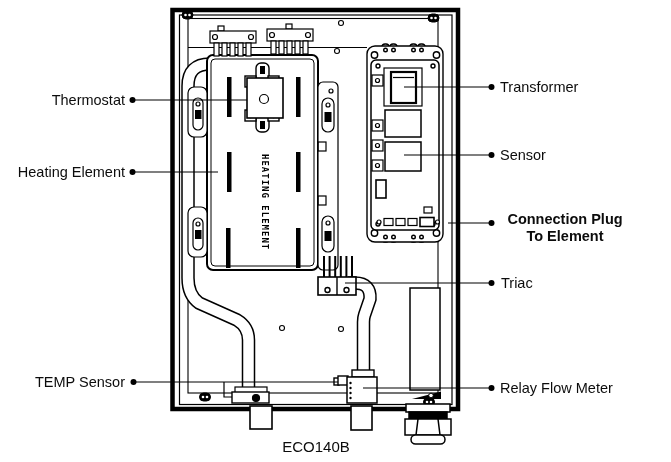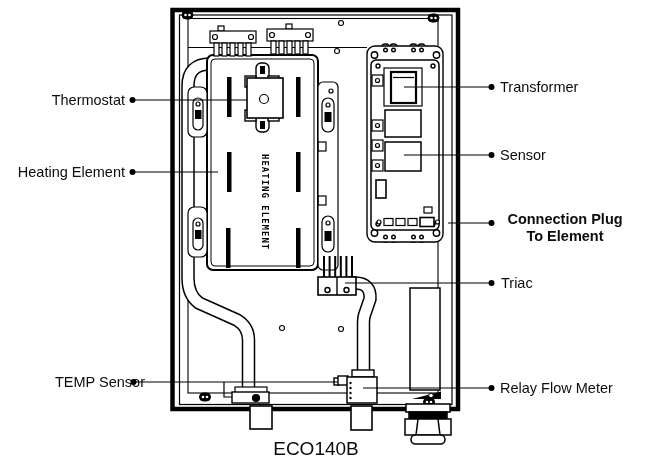--- a/index.html
+++ b/index.html
@@ -7,21 +7,21 @@
          font-family:"Liberation Sans",sans-serif;color:#000;}
   .scene svg{position:absolute;left:0;top:0;}
   .lbl{position:absolute;font-size:14.5px;line-height:17px;white-space:nowrap;color:#0c0c0c;text-align:center;}
   .lbl.right-align{text-align:right;}
   .lbl.two-line{white-space:normal;line-height:16.5px;}
   .stamp{position:absolute;left:255px;top:154px;width:15px;height:120px;
          writing-mode:vertical-rl;text-orientation:mixed;
          font-family:"DejaVu Sans Mono",monospace;font-weight:bold;
          font-size:9px;letter-spacing:1px;color:#000;}
   .caption{position:absolute;left:172px;top:438px;width:288px;text-align:center;
-           font-size:19px;color:#0c0c0c;}
+           font-size:15px;color:#0c0c0c;}
 </style>
 </head>
 <body>
 
 <div class="scene">
 
 <svg width="671" height="462" viewBox="0 0 671 462">
   <g fill="none" stroke="#000">
 
     <g>
@@ -268,21 +268,21 @@
         <circle cx="491.5" cy="223" r="3"></circle>
             <circle cx="491.5" cy="283" r="3"></circle>
         <circle cx="491.5" cy="388" r="3"></circle>
       </g>
     </g>
   </g>
 </svg>
 
 <div class="lbl right-align" style="left:0;top:92px;width:125px;">Thermostat</div>
 <div class="lbl right-align" style="left:0;top:164px;width:125px;">Heating Element</div>
-<div class="lbl right-align" style="left:0;top:374px;width:125px;margin-left:20px;">TEMP Sensor</div>
+<div class="lbl right-align" style="left:0;top:374px;width:125px;">TEMP Sensor</div>
 
 <div class="lbl" style="left:500px;top:79px;">Transformer</div>
 <div class="lbl" style="left:500px;top:147px;">Sensor</div>
 <div class="lbl two-line" style="left:500px;top:211px;width:130px;font-weight:bold;">
   <div>Connection Plug</div>
   <div>To Element</div>
 </div>
 <div class="lbl" style="left:501px;top:275px;">Triac</div>
 <div class="lbl" style="left:500px;top:380px;">Relay Flow Meter</div>
 

